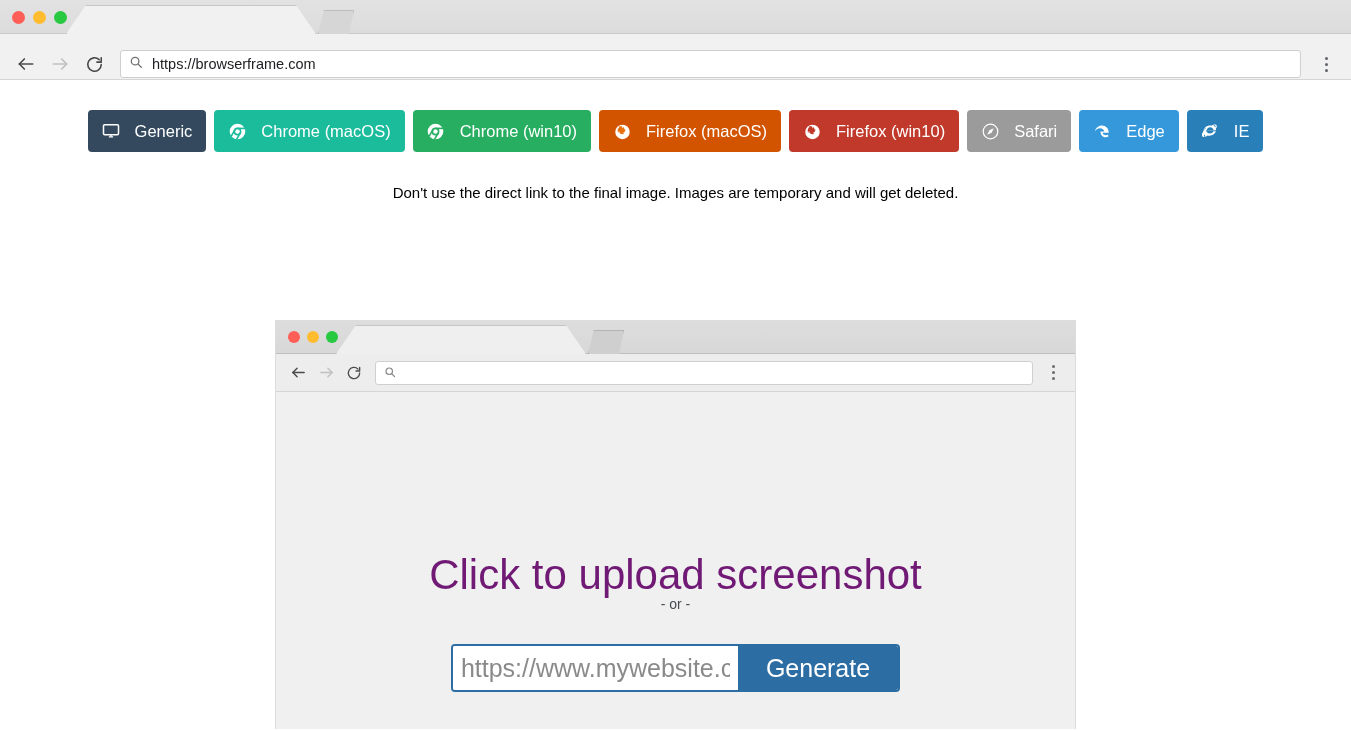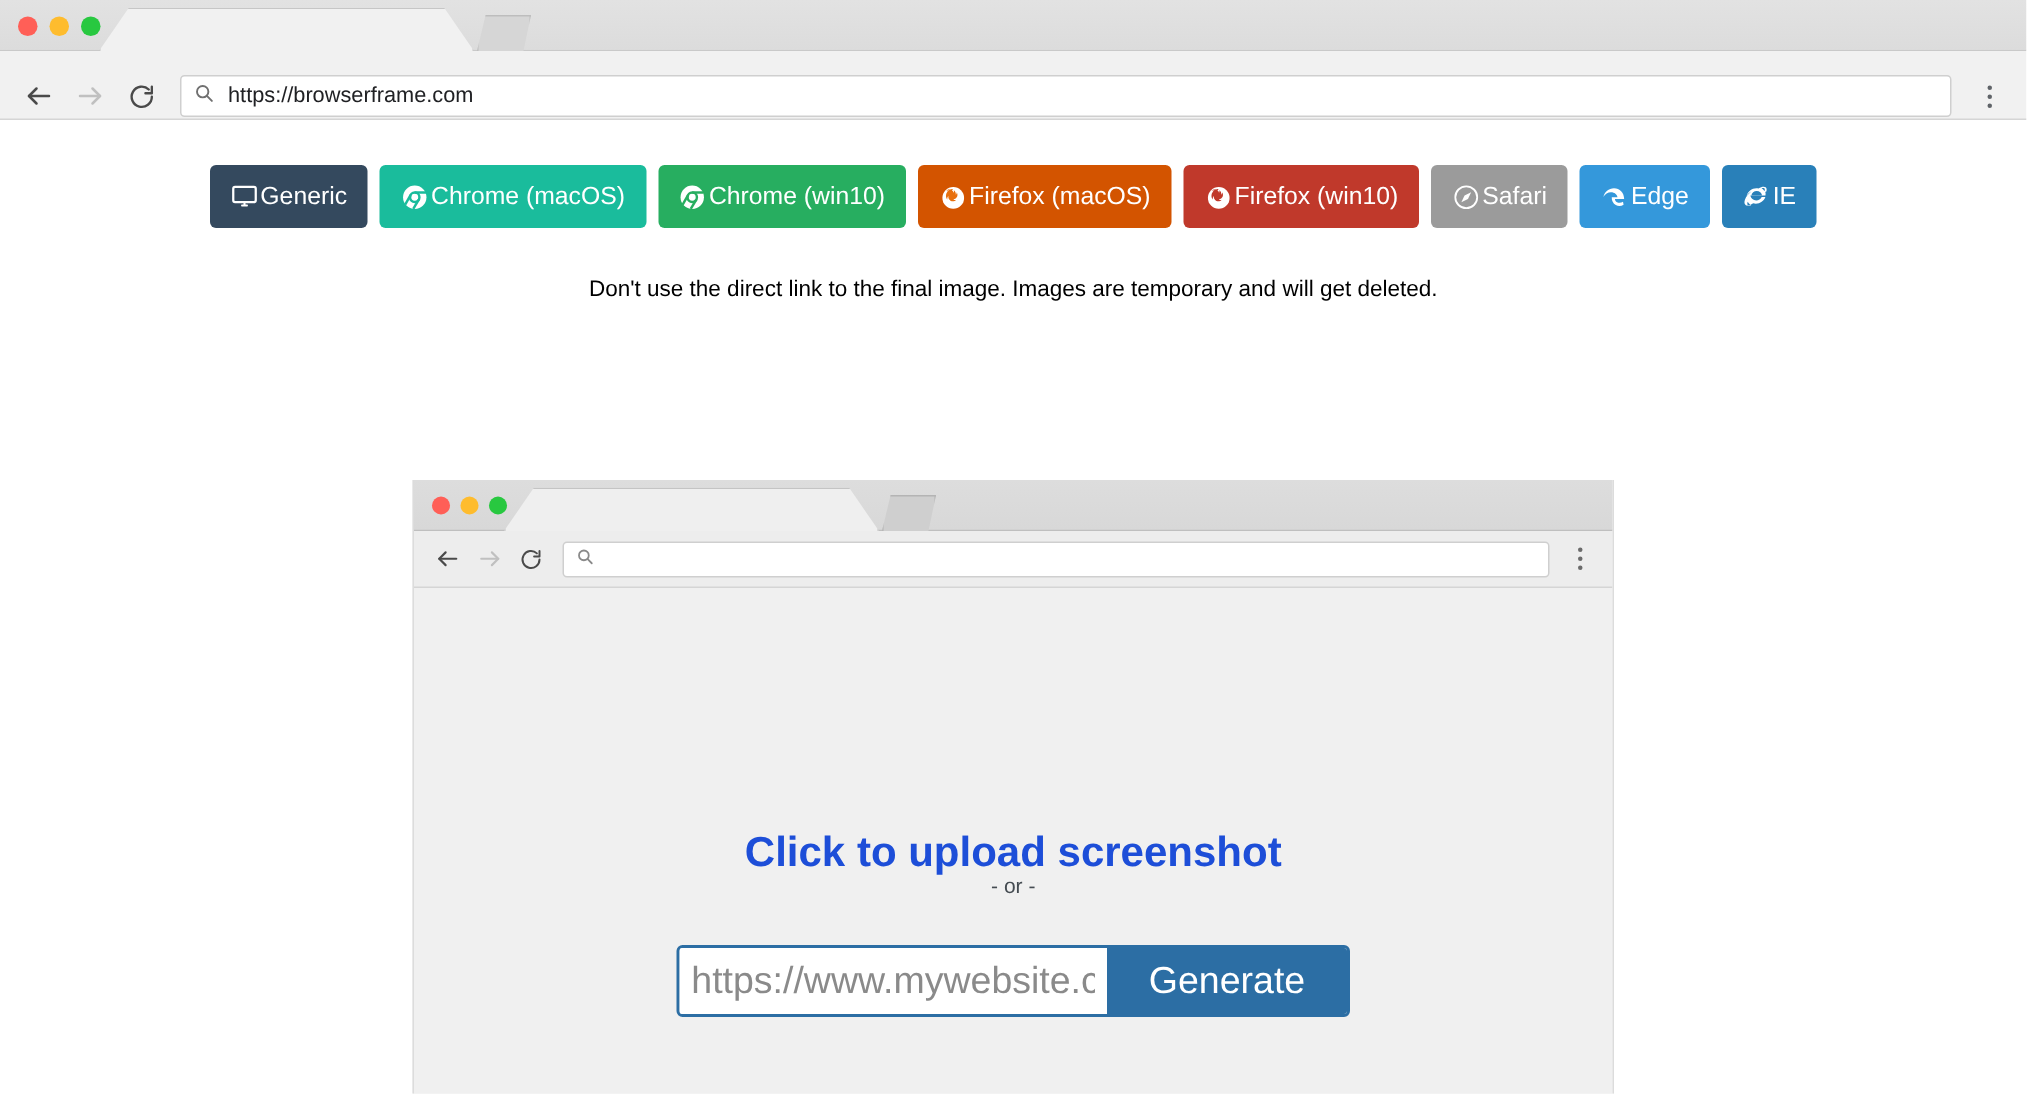--- a/index.html
+++ b/index.html
@@ -102,21 +102,21 @@
     display: flex; justify-content: center; align-items: flex-start;
     gap: 8px;
     padding-top: 30px;
   }
   .picker-btn {
     height: 42px;
     border: none; border-radius: 4px;
     color: #fff;
     font-size: 16.5px;
     font-family: "Liberation Sans", sans-serif;
-    display: inline-flex; align-items: center; gap: 2px;
+    display: inline-flex; align-items: center; gap: 15px;
     padding: 0 14px;
     cursor: pointer;
     white-space: nowrap;
     line-height: 1;
   }
   .picker-btn .bicon {
     display: inline-flex; align-items: center; justify-content: center;
     width: 18px; height: 18px;
   }
   .picker-btn .bicon svg { display: block; }
@@ -192,23 +192,23 @@
   .upload-area {
     height: 403px;
     background: #f0f0f0;
     display: flex; flex-direction: column;
     align-items: center;
     justify-content: flex-start;
     padding-top: 162px;
     cursor: pointer;
   }
   .upload-title {
-    font-size: 28px;
-    color: #1d4ed8;
-    font-weight: bold;
+    font-size: 42px;
+    color: #701a75;
+    font-weight: normal;
     line-height: 1;
   }
   .or-text {
     font-size: 14px;
     color: #454c52;
   }
   .gen-row {
     margin-top: 32px;
     display: flex;
     border: 2px solid #2c6ea4;

